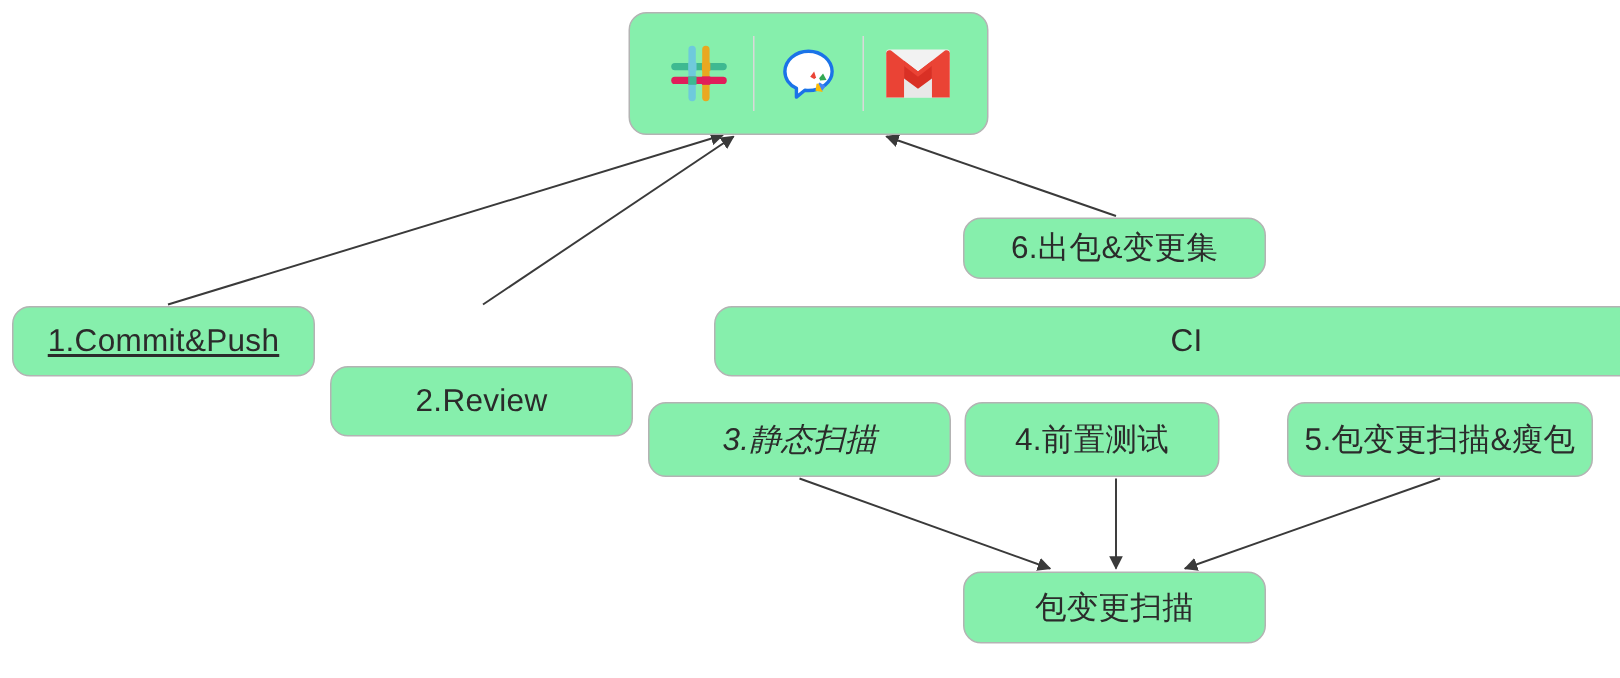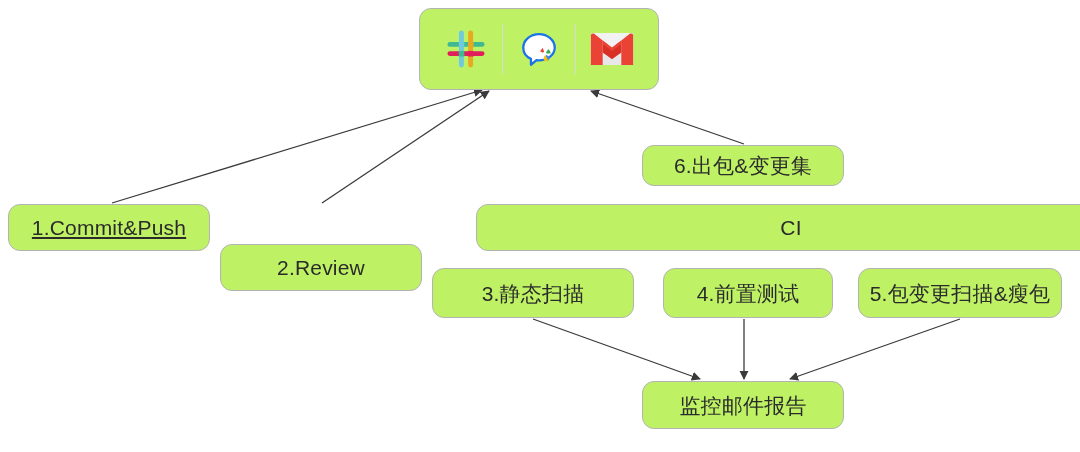--- a/index.html
+++ b/index.html
@@ -23,21 +23,21 @@
   .edges {
     position: absolute;
     left: 0; top: 0;
     width: 1080px;
     height: 452px;
     pointer-events: none;
   }
   .node {
     position: absolute;
     box-sizing: border-box;
-    background: #bef264;
+    background: #86efac;
     border: 1.3px solid #b3b3b3;
     border-radius: 12px;
     display: flex;
     align-items: center;
     justify-content: center;
     color: #2b2b2b;
     font-size: 21px;
     line-height: 1;
     letter-spacing: 0.2px;
     white-space: nowrap;
@@ -68,22 +68,22 @@
     width: 1px;
     height: 50px;
     background: #d9d9d9;
   }
 
   
   #node-commit  { left: 8px;   top: 204px; width: 202px; height: 47px; text-decoration: underline; }
   #node-review  { left: 220px; top: 204px; width: 202px; height: 47px; margin-top: 40px; }
   #node-ci      { left: 432px; top: 204px; width: 630px; height: 47px; margin-left: 44px; }
   #node-pkg     { left: 642px; top: 145px; width: 202px; height: 41px; }
-  #node-static  { left: 432px; top: 268px; width: 202px; height: 50px; }
-  #node-pretest { left: 643px; top: 268px; width: 170px; height: 50px; margin-left: 20px; }
+  #node-static  { left: 432px; top: 268px; width: 202px; height: 50px; font-style: italic; }
+  #node-pretest { left: 643px; top: 268px; width: 170px; height: 50px; }
   #node-diffscan{ left: 858px; top: 268px; width: 204px; height: 50px; }
   #node-report  { left: 642px; top: 381px; width: 202px; height: 48px; }
 </style>
 </head>
 <body>
 
 <div id="canvas">
 
   <svg class="edges" viewBox="0 0 1080 452" width="1080" height="452">
     <defs>
@@ -159,15 +159,15 @@
   <div class="node" id="node-ci">CI</div>
 
   <div class="node cjk" id="node-pkg">6.出包&amp;变更集</div>
 
   <div class="node cjk" id="node-static">3.静态扫描</div>
 
   <div class="node cjk" id="node-pretest">4.前置测试</div>
 
   <div class="node cjk" id="node-diffscan">5.包变更扫描&amp;瘦包</div>
 
-  <div class="node cjk" id="node-report">监控邮件报告</div>
+  <div class="node cjk" id="node-report">包变更扫描</div>
 
 </div>
 
 </body></html>

